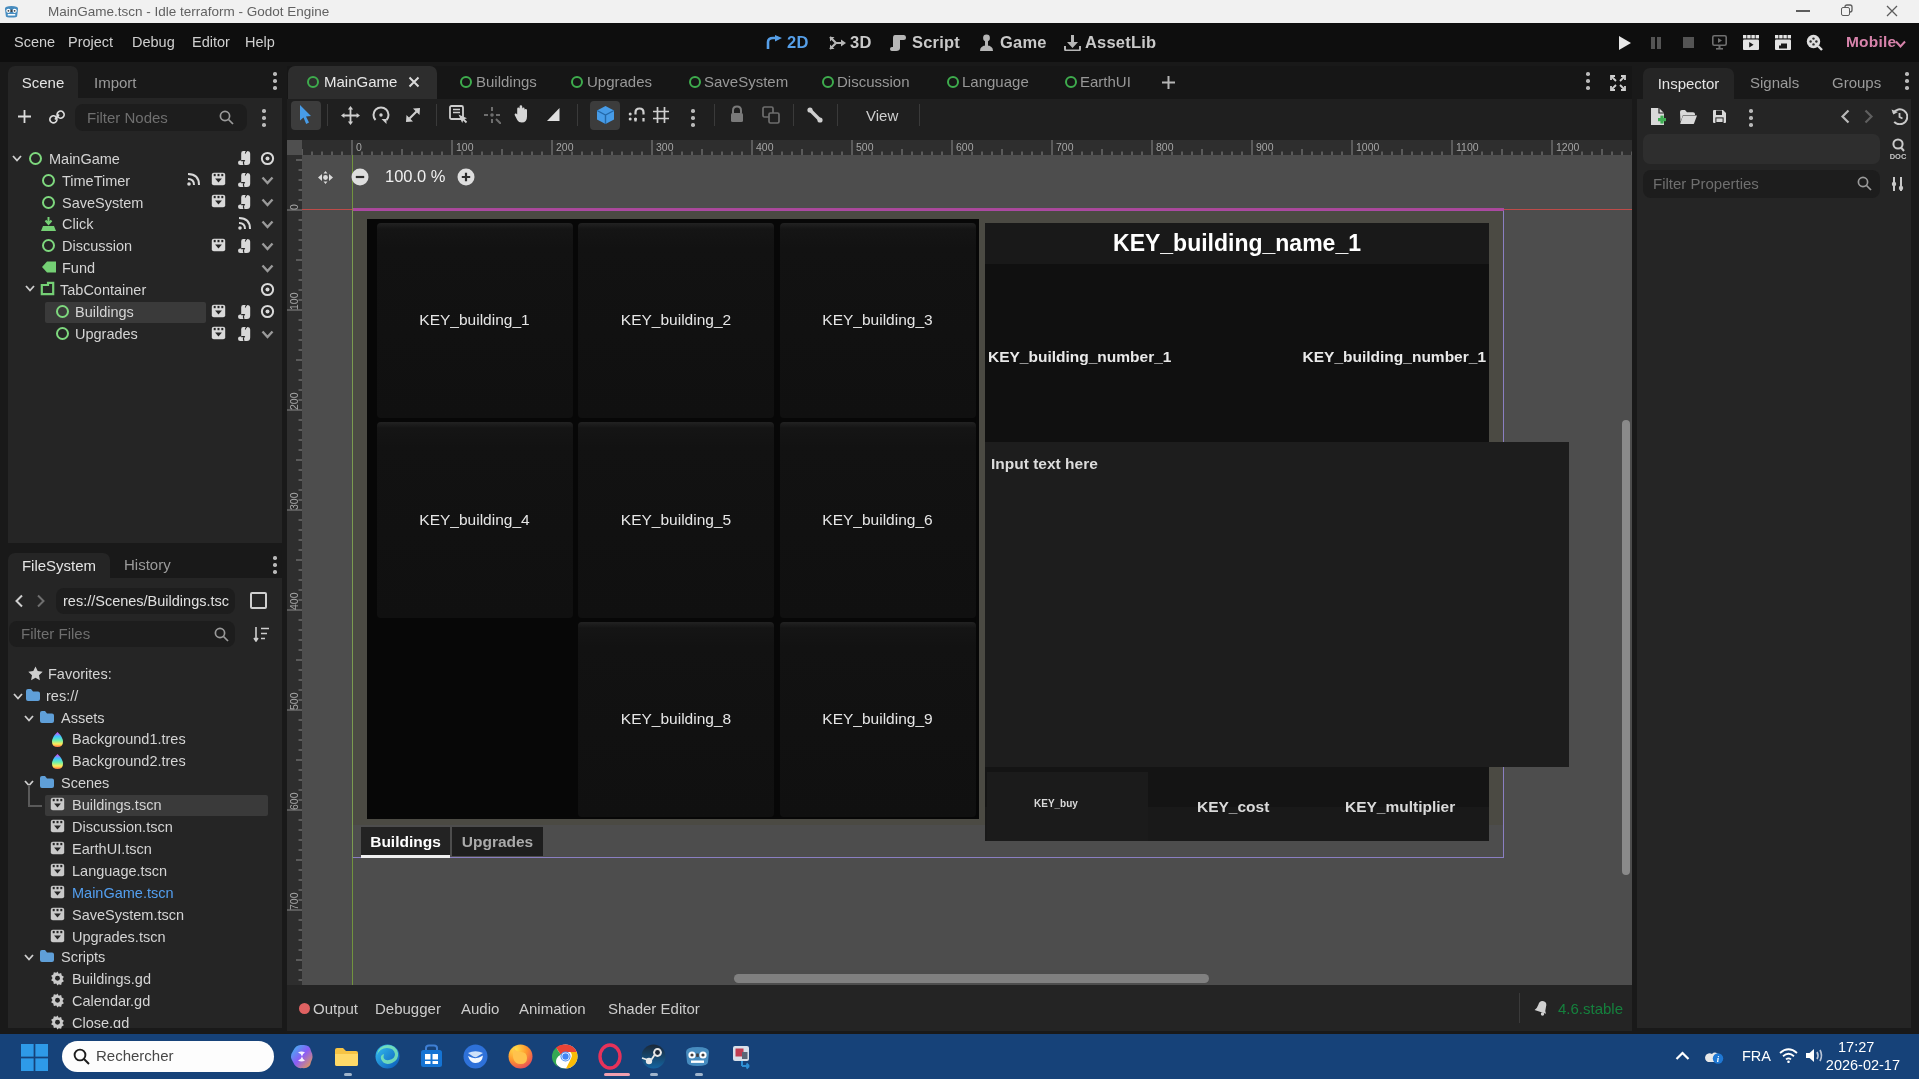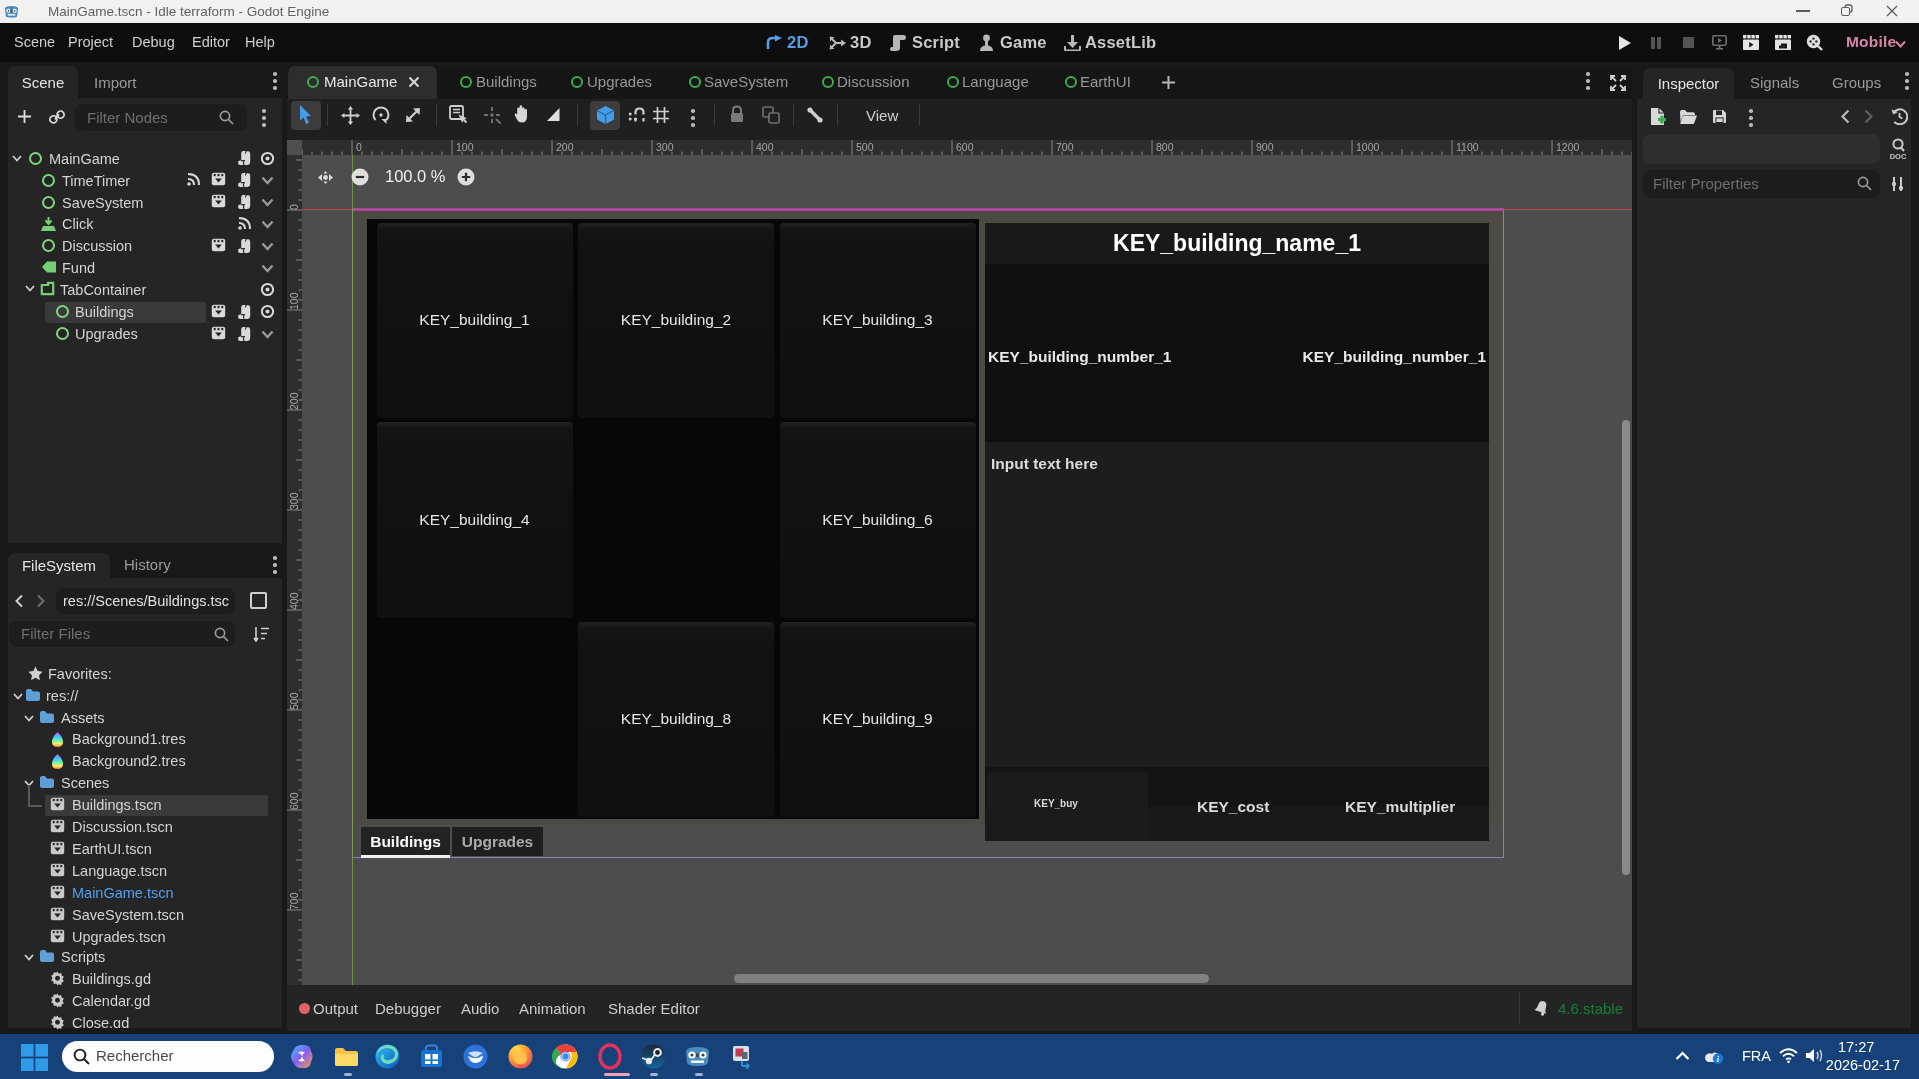--- a/index.html
+++ b/index.html
@@ -624,29 +624,30 @@
   <div class="abs" style="left:302px;top:155px;width:1330px;height:830px;background:#4d4d4d;overflow:hidden">
 
     <div class="abs" style="left:50px;top:55px;width:1152px;height:648px;background:#4d4d4d;border:1px solid #8a7fc2"></div>
     <div class="abs" style="left:51px;top:56px;width:1150px;height:614px;background:#4b4a43"></div>
 
     <div class="abs" style="left:64.5px;top:63.5px;width:612.5px;height:600.5px;background:#070707"></div>
     <div class="cell" style="left:74.5px;top:67.5px">KEY_building_1</div>
     <div class="cell" style="left:276px;top:67.5px">KEY_building_2</div>
     <div class="cell" style="left:477.5px;top:67.5px">KEY_building_3</div>
     <div class="cell" style="left:74.5px;top:267px">KEY_building_4</div>
+    <div class="cell" style="left:276px;top:267px">KEY_building_5</div>
     <div class="cell" style="left:477.5px;top:267px">KEY_building_6</div>
     <div class="cell" style="left:276px;top:466.5px">KEY_building_8</div>
     <div class="cell" style="left:477.5px;top:466.5px">KEY_building_9</div>
 
     <div class="abs" style="left:683px;top:68px;width:504px;height:618px;background:#101010">
       <div class="abs" style="left:0;top:0;width:504px;height:41px;background:#191919;text-align:center;line-height:41px;color:#fff;font-size:23px;font-weight:bold">KEY_building_name_1</div>
       <div class="abs" style="left:3px;top:125px;font-size:15.5px;font-weight:600;color:#e9e9e9">KEY_building_number_1</div>
       <div class="abs" style="right:3px;top:125px;font-size:15.5px;font-weight:600;color:#e9e9e9">KEY_building_number_1</div>
-      <div class="abs" style="left:0;top:219px;width:504px;height:325px;background:#1d1d1d">
+      <div class="abs" style="left:0;top:219px;width:584px;height:325px;background:#1d1d1d">
         <div class="abs" style="left:6px;top:13px;font-size:15.5px;font-weight:600;color:#dcdcdc">Input text here</div>
       </div>
       <div class="abs" style="left:0;top:544px;width:504px;height:74px;background:#141414"></div>
       <div class="abs" style="left:0;top:584px;width:504px;height:34px;background:#191919"></div>
       <div class="abs" style="left:2px;top:549px;width:161px;height:69px;background:#1b1b1b"></div>
       <div class="abs" style="left:49px;top:575px;font-size:10px;font-weight:600;color:#dadada">KEY_buy</div>
       <div class="abs" style="left:212px;top:575px;font-size:15.5px;font-weight:600;color:#dadada">KEY_cost</div>
       <div class="abs" style="left:360px;top:575px;font-size:15.5px;font-weight:600;color:#dadada">KEY_multiplier</div>
     </div>
 

